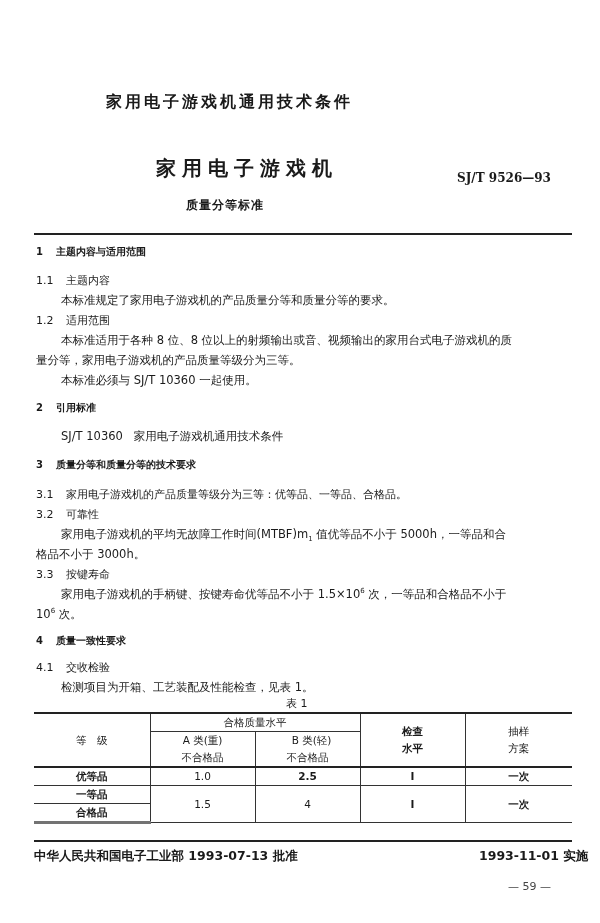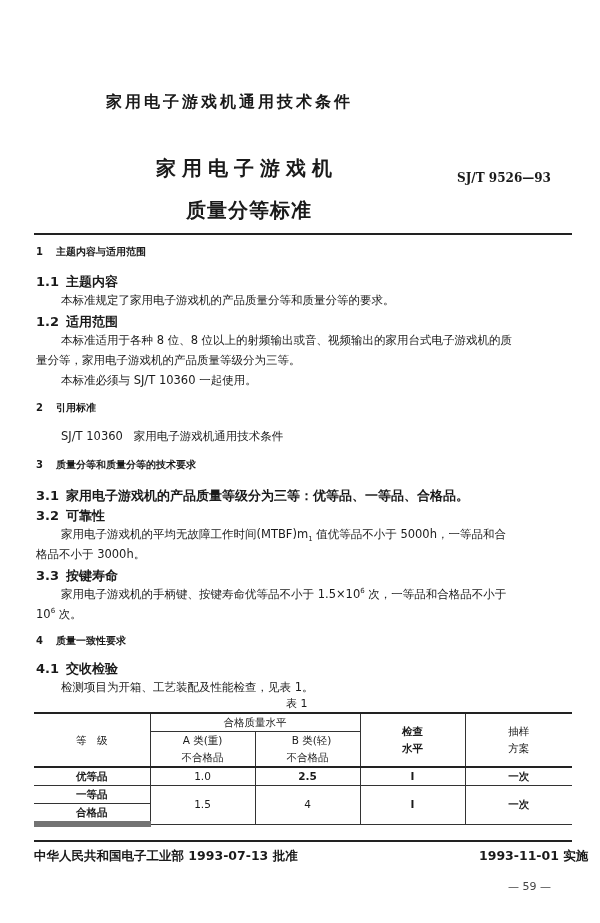--- a/index.html
+++ b/index.html
@@ -3,39 +3,39 @@
   <meta charset="utf-8">
   <style>
     html, body { margin: 0; padding: 0; }
     body {
       width: 600px; height: 923px; background: #ffffff; position: relative; overflow: hidden;
       font-family: "DejaVu Sans", "Liberation Sans", sans-serif; color: #1a1a1a;
     }
     .abs { position: absolute; white-space: nowrap; }
     .std-org { left: 106px; top: 92px; font-size: 16px; font-weight: bold; letter-spacing: 3px; }
     .title1 { left: 156px; top: 155px; font-size: 20px; font-weight: bold; letter-spacing: 6px; }
-    .title2 { left: 186px; top: 197px; font-size: 20px; font-weight: bold; letter-spacing: 1px; }
+    .title2 { left: 186px; top: 197px; font-size: 12px; font-weight: bold; letter-spacing: 1px; }
     .std-code { left: 457px; top: 171px; font-size: 12px; font-weight: bold; font-family: "DejaVu Serif", serif; }
     .rule { position: absolute; left: 34px; width: 538px; height: 2px; background: #222; }
     .h1 { font-size: 10px; font-weight: bold; left: 36px; }
-    .h2 { font-size: 13px; left: 36px; font-weight: bold; }
+    .h2 { font-size: 11px; left: 36px; }
     .h2 .num { display: inline-block; width: 30px; }
     .h1 .num { display: inline-block; width: 20px; }
     .p { font-size: 11.5px; left: 36px; }
     .indent { left: 61px; }
     sup { font-size: 7px; vertical-align: 5px; }
     sub { font-size: 7px; }
     .caption { left: 286px; top: 696px; font-size: 11px; }
     table.t1 {
       position: absolute; left: 34px; top: 712px; width: 538px; border-collapse: collapse;
       font-size: 10.5px; text-align: center;
     }
     table.t1 td { border: 1px solid #333; padding: 0; line-height: 17px; }
     table.t1 tr:first-child td { border-top: 2px solid #222; }
-    table.t1 tr:last-child td { border-bottom: 6px solid #737373; }
+    table.t1 tr:last-child td { border-bottom: 3px solid #737373; }
     table.t1 td:first-child { border-left: none; }
     table.t1 td:last-child { border-right: none; }
     .bold { font-weight: bold; }
     .footer-left { left: 34px; top: 848px; font-size: 12.5px; font-weight: bold; }
     .footer-right { left: 479px; top: 848px; font-size: 12.5px; font-weight: bold; }
     .page-no { left: 508px; top: 880px; font-size: 11px; color: #444; }
   </style>
 </head>
 <body>
 

